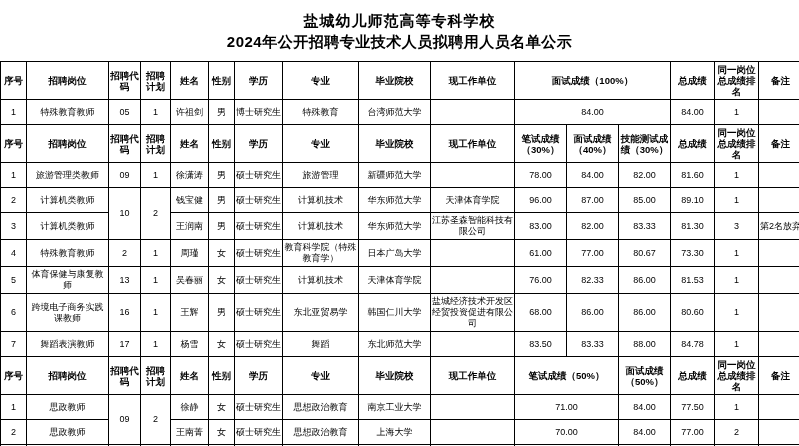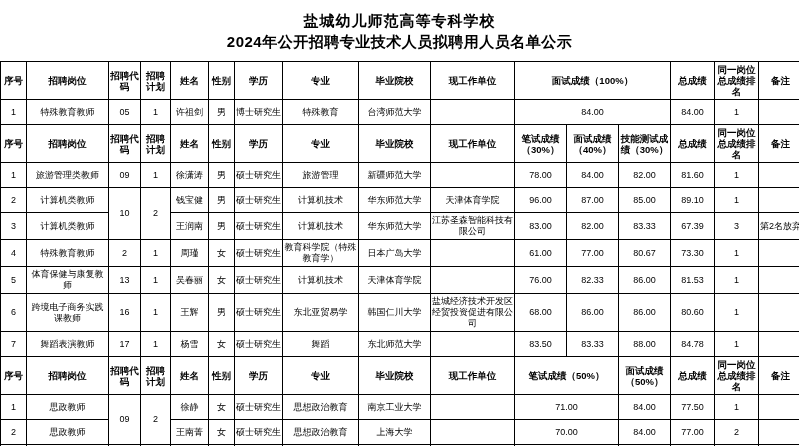--- a/index.html
+++ b/index.html
@@ -179,21 +179,21 @@
         <td>计算机类教师</td>
         <td>王润南</td>
         <td>男</td>
         <td>硕士研究生</td>
         <td>计算机技术</td>
         <td>华东师范大学</td>
         <td>江苏圣森智能科技有限公司</td>
         <td>83.00</td>
         <td>82.00</td>
         <td>83.33</td>
-        <td>67.39</td>
+        <td>81.30</td>
         <td>3</td>
         <td>第2名放弃</td>
       </tr>
 
       <tr>
         <td>4</td>
         <td>特殊教育教师</td>
         <td>2</td>
         <td>1</td>
         <td>周瑾</td>

